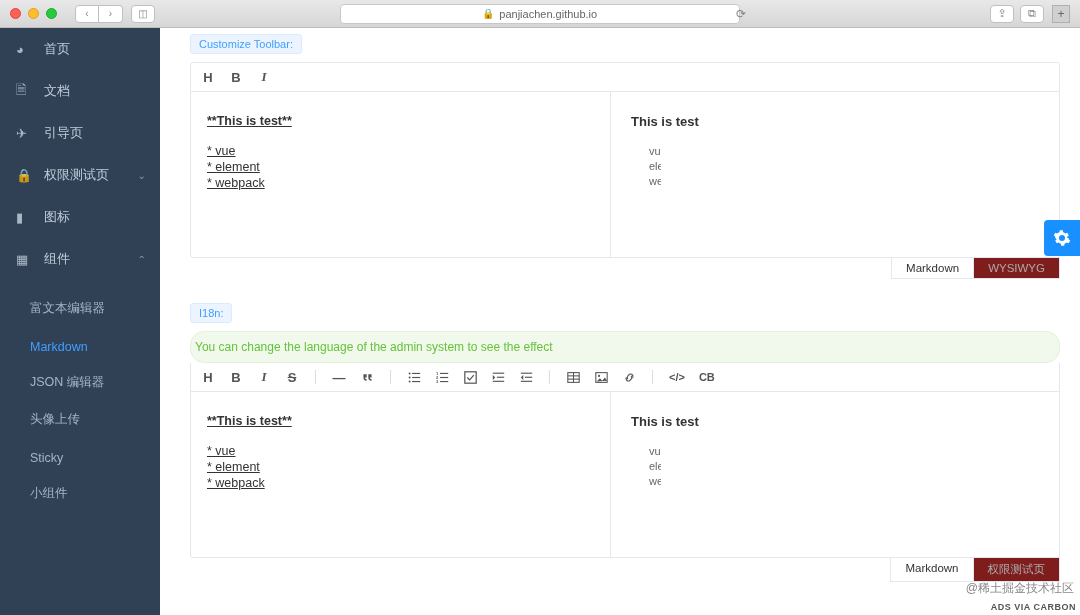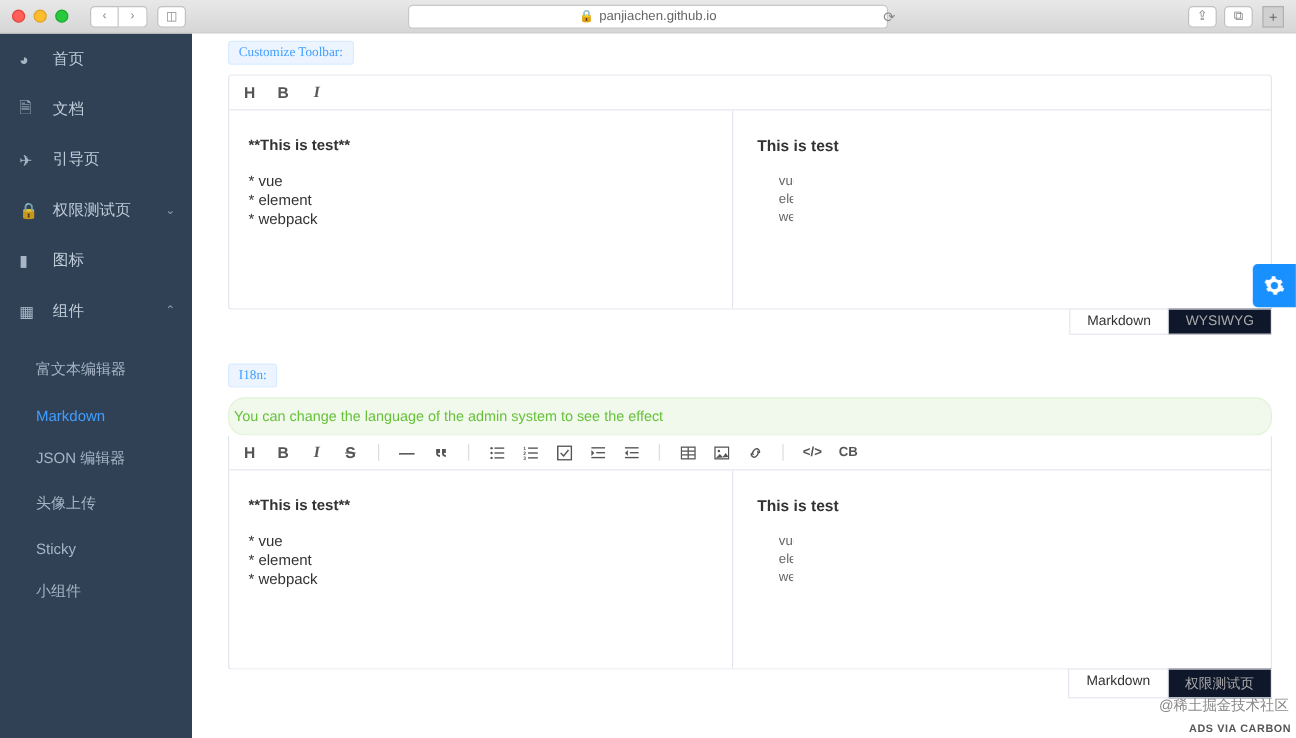--- a/index.html
+++ b/index.html
@@ -26,42 +26,42 @@
     .main { display: flex; height: 587px; }
     .sidebar { width: 160px; background: #304156; color: #bfcbd9; overflow-y: auto; font-size: 13px; }
     .side-item { height: 42px; display: flex; align-items: center; padding: 0 16px; cursor: pointer; color: #bfcbd9; position: relative; }
     .side-item .icon { width: 14px; margin-right: 14px; opacity: 0.85; font-size: 13px; display:inline-flex; }
     .side-item .chev { position: absolute; right: 14px; font-size: 10px; color: #8a97a8; }
     .sub-item { height: 37px; display: flex; align-items: flex-end; padding-left: 30px; font-size: 12.5px; color: #a6b4c6; cursor: pointer; }
     .sub-item.active { color: #409eff; }
     
     .content { flex: 1; background: #fff; overflow-y: hidden; padding: 0 20px 0 30px; position: relative; }
     
-    .tag-title { display: inline-block; background: #ecf5ff; border: 1px solid #d9ecff; color: #409eff; padding: 3px 8px; font-size: 11px; border-radius: 3px; margin: 6px 0 8px 0; font-family: Liberation Serif, serif; }
+    .tag-title { display: inline-block; background: #ecf5ff; border: 1px solid #d9ecff; color: #409eff; padding: 3px 8px; font-size: 11px; border-radius: 3px; margin: 6px 0 8px 0; }
     
     .editor-card { border: 1px solid #e4e7ed; border-radius: 3px; background: #fff; }
     .toolbar { border-bottom: 1px solid #e4e7ed; padding: 6px 10px; display: flex; gap: 14px; align-items: center; }
     .tool { color: #555; font-weight: bold; font-size: 13px; cursor: pointer; display:inline-flex; width:14px; justify-content:center;}
     .tool.i { font-style: italic; font-family: serif; font-weight: bold; }
     .tool.s { text-decoration: line-through; }
     .tool-sep { width: 1px; height: 14px; background: #ddd; margin: 0 2px; }
     .tool svg { width: 13px; height: 13px; fill: #555; }
     
     .editor-body { display: flex; min-height: 165px; }
     .editor-left { width: 420px; border-right: 1px solid #e4e7ed; padding: 22px 16px; font-size: 12.5px; color: #333; }
-    .editor-left p { margin-bottom: 2px; }
+    .editor-left p { margin-bottom: 2px; text-decoration: underline; }
     .editor-left .bold-line { font-weight: normal; margin-bottom: 16px; }
     .editor-right { flex: 1; padding: 22px 20px; font-size: 12.5px; color: #333; }
     .editor-right h4 { font-size: 13px; font-weight: bold; margin-bottom: 14px; line-height: 1.3; }
     .editor-right ul { list-style: disc; padding-left: 18px; }
     .editor-right li { font-size: 11px; color: #666; overflow: hidden; width: 12px; white-space: nowrap; margin-bottom: 3px;}
     
     .bottom-tabs { display: flex; justify-content: flex-end; margin-top: -1px; }
     .btab { border: 1px solid #e4e7ed; padding: 4px 14px; font-size: 11.5px; background: #fff; color: #333; cursor:pointer; }
-    .btab.inactive { background: #0f172a; color: #aaa; border-left: none; }
+    .btab.inactive { background: #7f1d1d; color: #aaa; border-left: none; }
     
     .alert-green { background: #f0f9eb; border: 1px solid #e1f3d8; color: #67c23a; padding: 8px 4px; font-size: 12px; border-radius: 14px; margin-bottom: 0; }
     
     .settings-fab { position: fixed; right: 0; top: 220px; width: 36px; height: 36px; background: #1890ff; border-radius: 4px 0 0 4px; display: flex; align-items: center; justify-content: center; color: #fff; cursor: pointer; }
     .settings-fab svg { width: 18px; height: 18px; fill: #fff; }
     
     .watermark { position: fixed; right: 6px; bottom: 18px; font-size: 12px; color: #888; text-align: center; }
     .ads { position: fixed; right: 4px; bottom: 3px; font-size: 9px; color: #555; letter-spacing: 0.5px; font-weight: bold;}
     
     .section2 { margin-top: 18px; }

